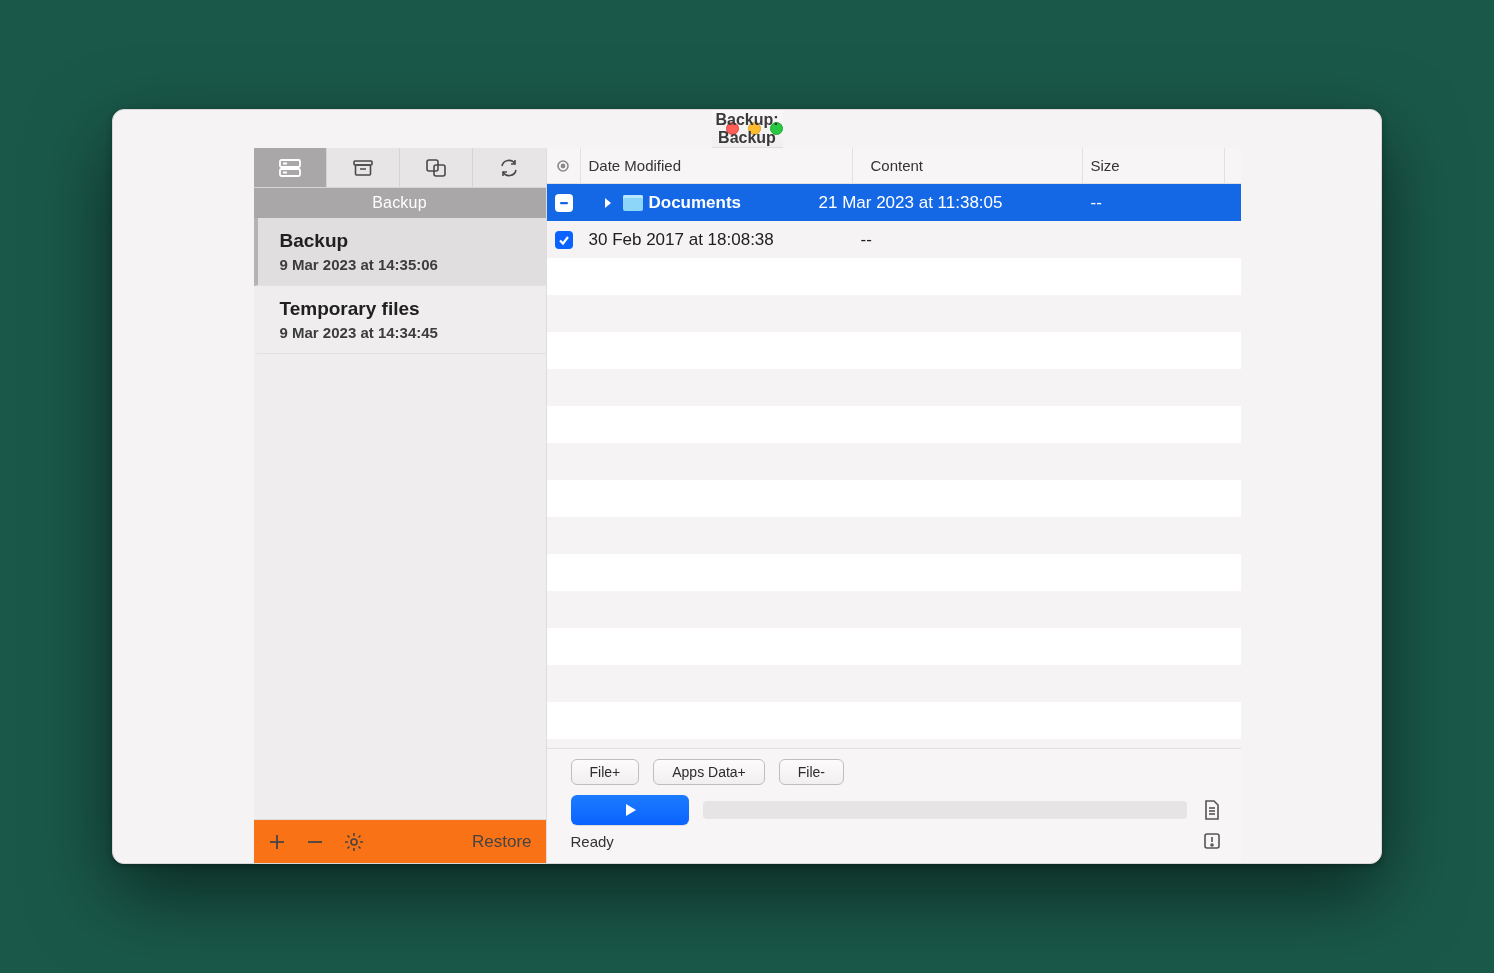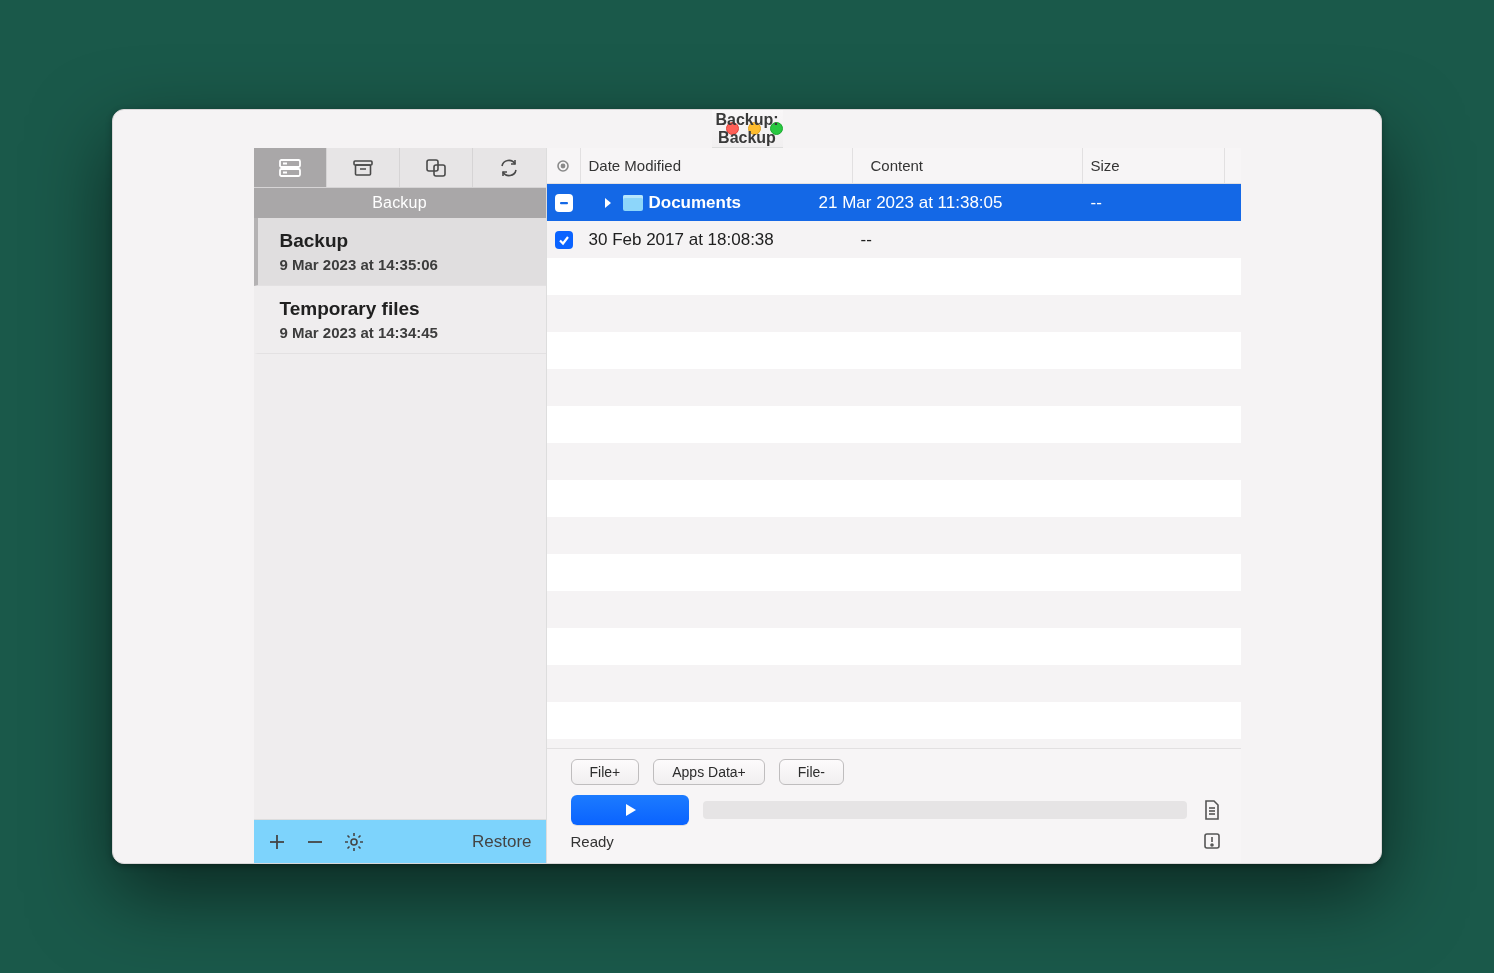--- a/index.html
+++ b/index.html
@@ -100,21 +100,21 @@
   .side-item .date { font-size: 15px; color: #3d3d3d; margin-top: 4px; font-weight: bold; }
 
   .side-footer {
     height: 44px;
     border-top: 1px solid #ddd;
     display: flex;
     align-items: center;
     gap: 20px;
     padding: 0 14px;
     color: #3d3d3d;
-    background: #7dd3fc;
+    background: #f97316;
   }
   .side-footer .spacer { flex: 1; }
   .icon-btn { cursor: pointer; color:#444; display:inline-flex; align-items:center; }
   .restore-btn { font-size: 17px; color:#444; cursor:pointer; }
 
   
   .main { flex: 1; display: flex; flex-direction: column; background:#fff; min-width:0; }
   .grid-header {
     height: 36px;
     display: flex;

